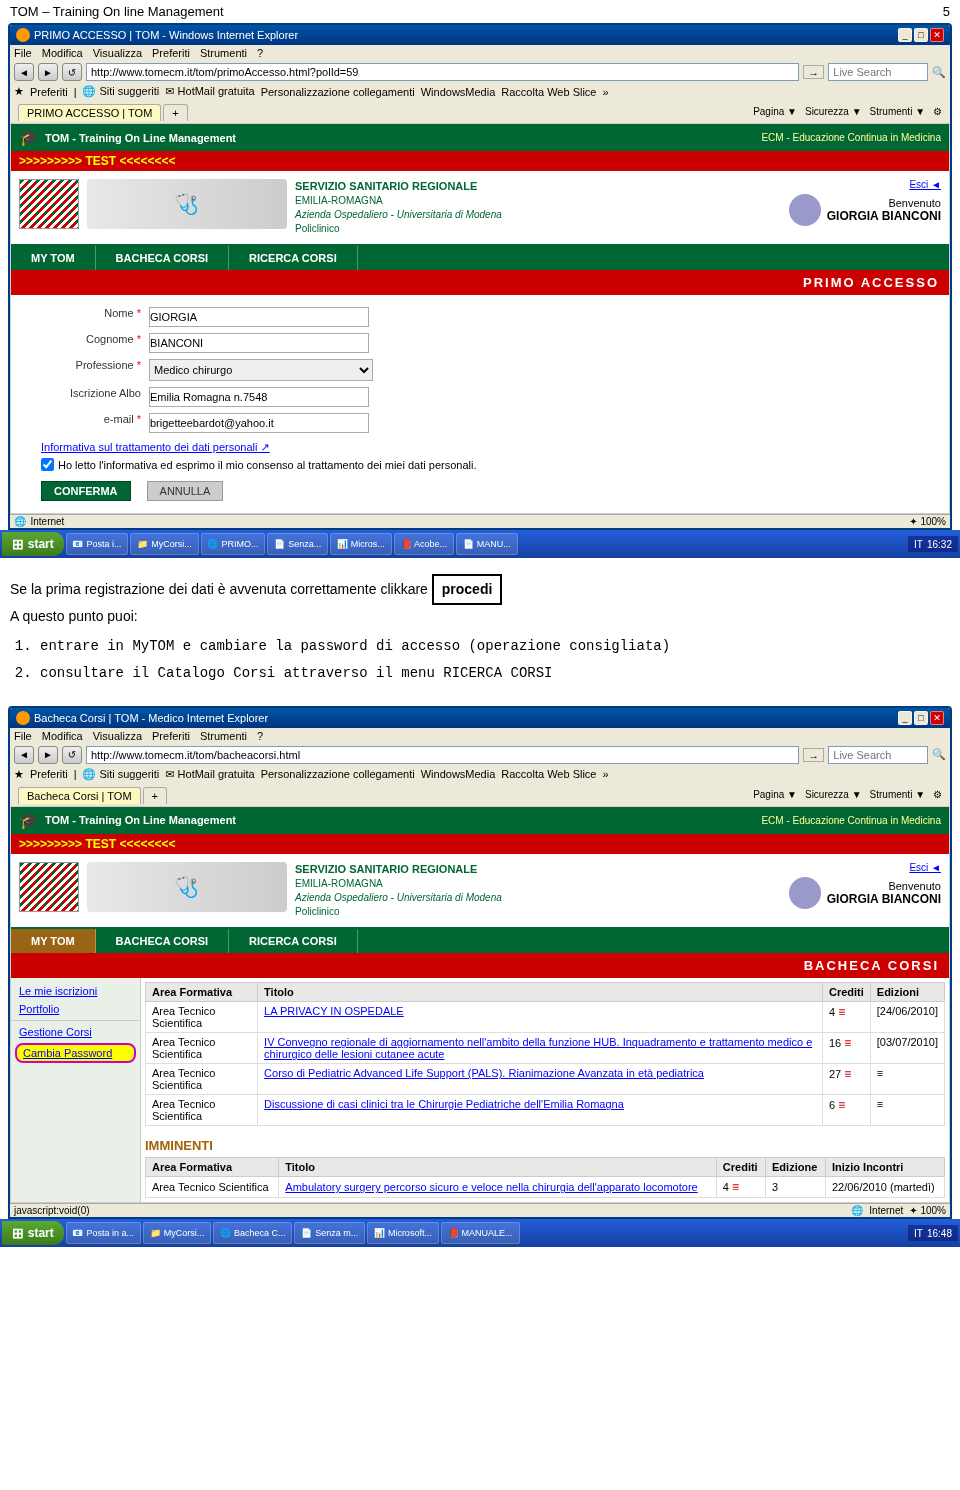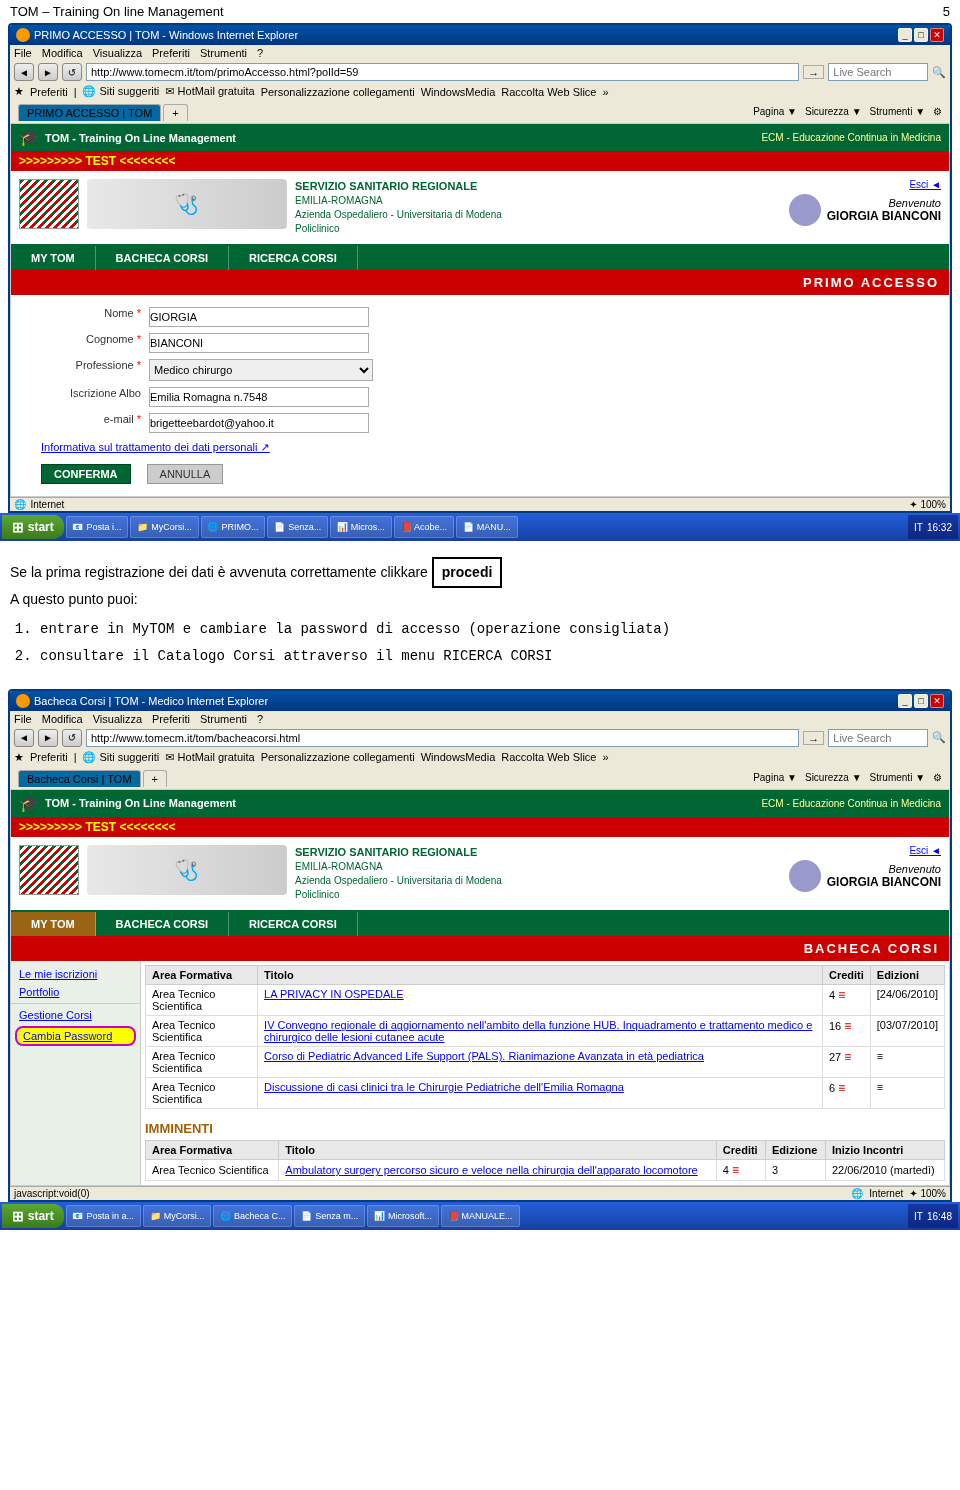--- a/index.html
+++ b/index.html
@@ -148,21 +148,21 @@
       background: #ece9d8;
       border: 1px solid #aaa;
       border-bottom: none;
       padding: 2px 8px;
       font-size: 11px;
       cursor: pointer;
       border-radius: 3px 3px 0 0;
     }
 
     .browser-tab.active {
-      background: #0369a1;
+      background: #fef9c3;
     }
 
     .ie-toolbar-btn {
       font-size: 10px;
       padding: 1px 4px;
       cursor: pointer;
     }
 
     
     .tom-app {
@@ -237,34 +237,34 @@
       color: #006633;
       font-size: 11px;
     }
 
     .servizio-text .region {
       color: #006633;
     }
 
     .servizio-text .az {
       color: #006633;
+      font-style: italic;
     }
 
     .servizio-text .poli {
       color: #006633;
     }
 
     .tom-info-right {
       text-align: right;
       font-size: 11px;
     }
 
     .benvenuto {
       font-size: 11px;
-      font-style: italic;
     }
 
     .username {
       font-weight: bold;
       font-size: 12px;
     }
 
     .user-icon-circle {
       width: 32px; height: 32px;
       background: #9999cc;
@@ -461,21 +461,21 @@
       max-width: 80px;
     }
 
     .taskbar-right {
       margin-left: auto;
       display: flex;
       align-items: center;
       gap: 4px;
       background: rgba(0,0,80,0.4);
       padding: 2px 6px;
-      height: 24px;
+      height: 16px;
       font-size: 10px;
       color: white;
     }
 
     
     .middle-text {
       padding: 16px 10px 10px 10px;
       font-size: 14px;
       line-height: 1.6;
     }
@@ -765,20 +765,24 @@
         <span class="form-label">Iscrizione Albo</span>
         <input class="form-input" value="Emilia Romagna n.7548" style="">
       </div>
       <div class="form-row">
         <span class="form-label">e-mail <span class="required">*</span></span>
         <input class="form-input" value="brigetteebardot@yahoo.it" style="">
       </div>
 
       <div class="privacy-section">
         <a class="privacy-link">Informativa sul trattamento dei dati personali ↗</a>
+        <div class="privacy-check-row">
+          <input type="checkbox" checked="" style="">
+          <span>Ho letto l'informativa ed esprimo il mio consenso al trattamento dei miei dati personali.</span>
+        </div>
       </div>
 
       <div class="form-buttons">
         <button class="btn-conferma">CONFERMA</button>
         <button class="btn-annulla">ANNULLA</button>
       </div>
     </div>
   </div>
 
   <div class="browser-statusbar">

